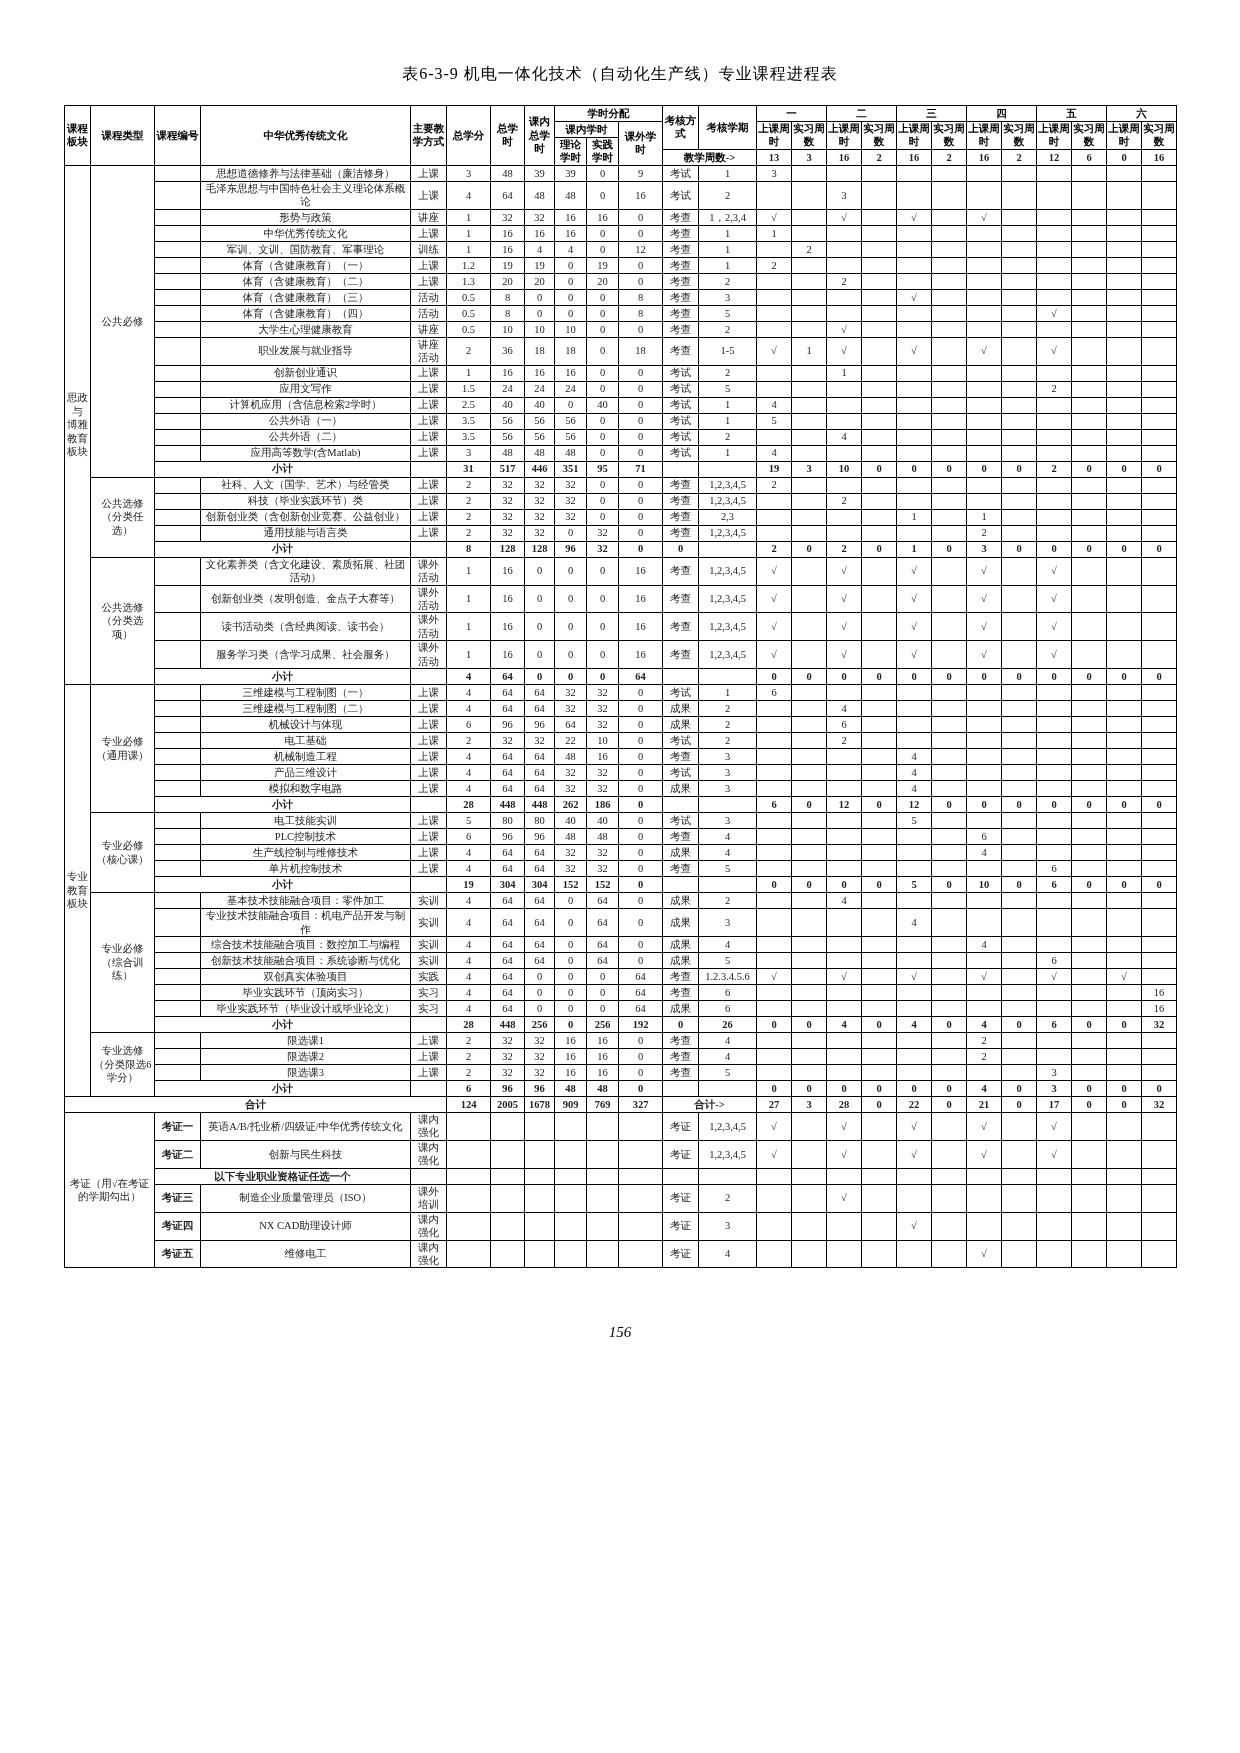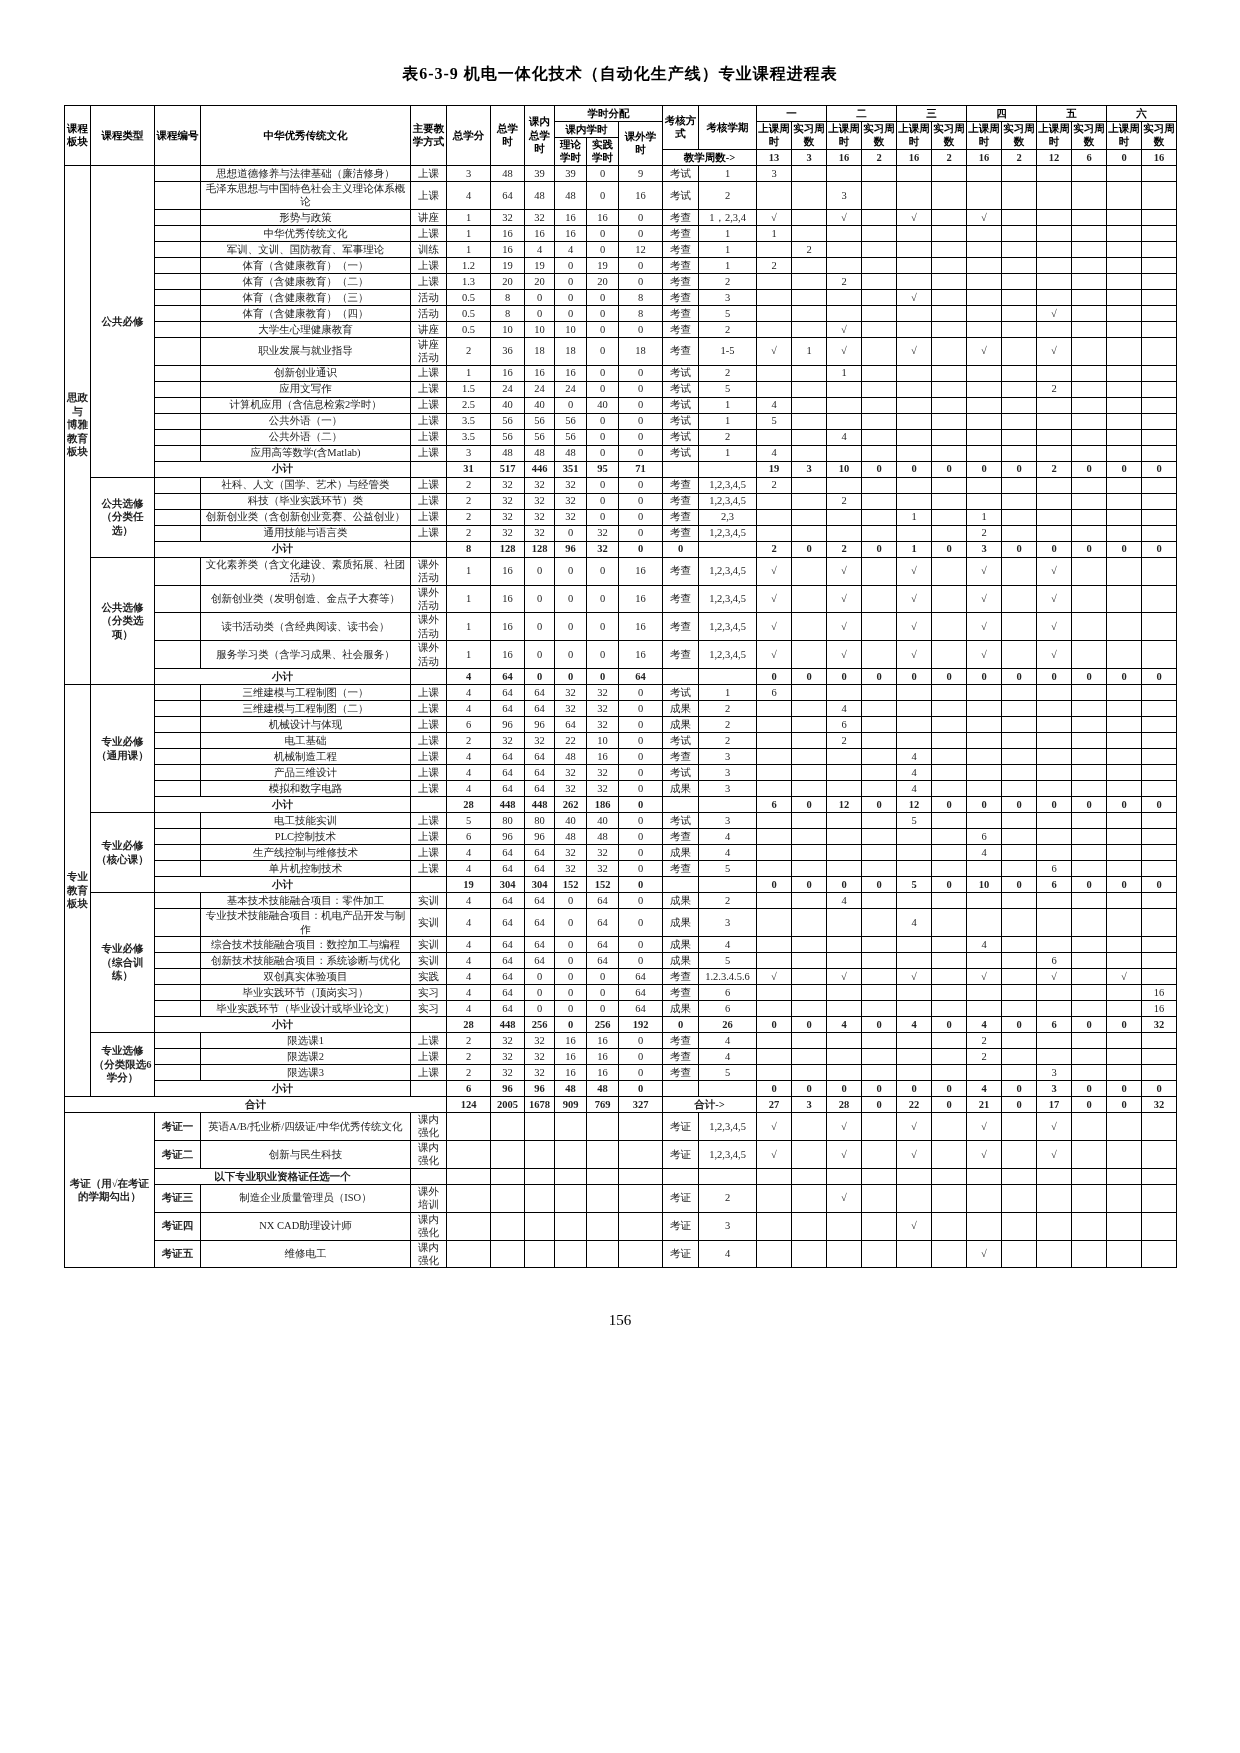--- a/index.html
+++ b/index.html
@@ -1,33 +1,33 @@
 <!DOCTYPE html>
 <html><head>
 <meta charset="utf-8">
 <style>
   html,body{margin:0;padding:0;background:#ffffff;}
   body{width:1240px;height:1753px;position:relative;font-family:"Liberation Serif","DejaVu Serif",serif;color:#000;}
-  .title{margin:64px 0 20px 0;text-align:center;font-size:16px;font-weight:bold;letter-spacing:1px;}
+  .title{margin:64px 0 20px 0;text-align:center;font-size:16px;font-weight:normal;letter-spacing:1px;}
   .sheet{margin-left:64px;}
   table.prog{border-collapse:collapse;table-layout:fixed;width:1112px;}
   table.prog th,table.prog td{
     border:1px solid #000;text-align:center;vertical-align:middle;
     padding:0 1px;font-size:10.5px;line-height:1.28;overflow:hidden;
     height:15px;word-break:break-all;
   }
   table.prog th{font-weight:bold;padding:0 1px;}
   table.prog td{color:#222;}
   td.name{text-align:left;padding-left:3px;margin-top:28px;}
   .pre{white-space:pre-line;}
   .bold{font-weight:bold;color:#000;}
-  .blocklbl,.typelbl{font-weight:bold;color:#000;}
+  .blocklbl,.typelbl{font-weight:normal;color:#000;}
   tr.sect td, tr.sect th{border-top:1.6px solid #000;}
   table.prog{border:1.6px solid #000;}
-  .pageno{text-align:center;font-size:15px;margin-top:44px;}
+  .pageno{text-align:center;font-size:15px;margin-top:56px;font-style:italic;}
 </style>
 </head>
 <body>
 
 <div class="title">表6-3-9 机电一体化技术（自动化生产线）专业课程进程表</div>
 
 <div class="sheet">
   <table class="prog">
     <colgroup>
       <col style="width:26px">

